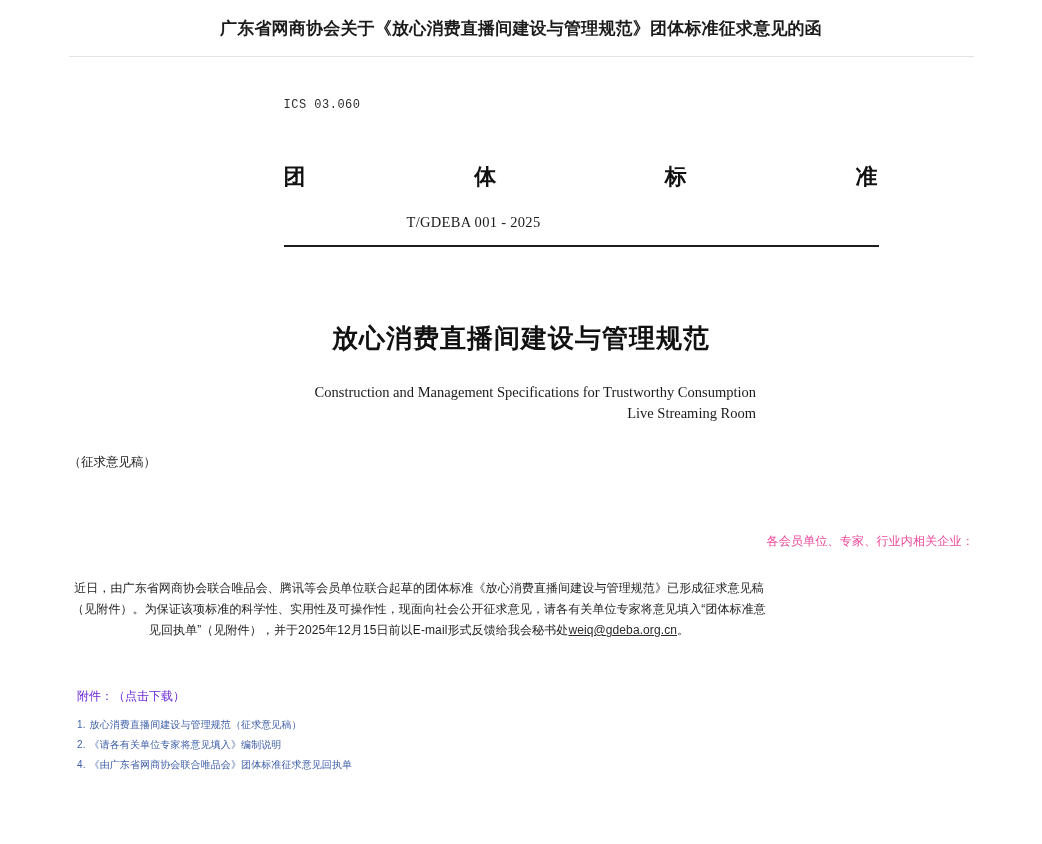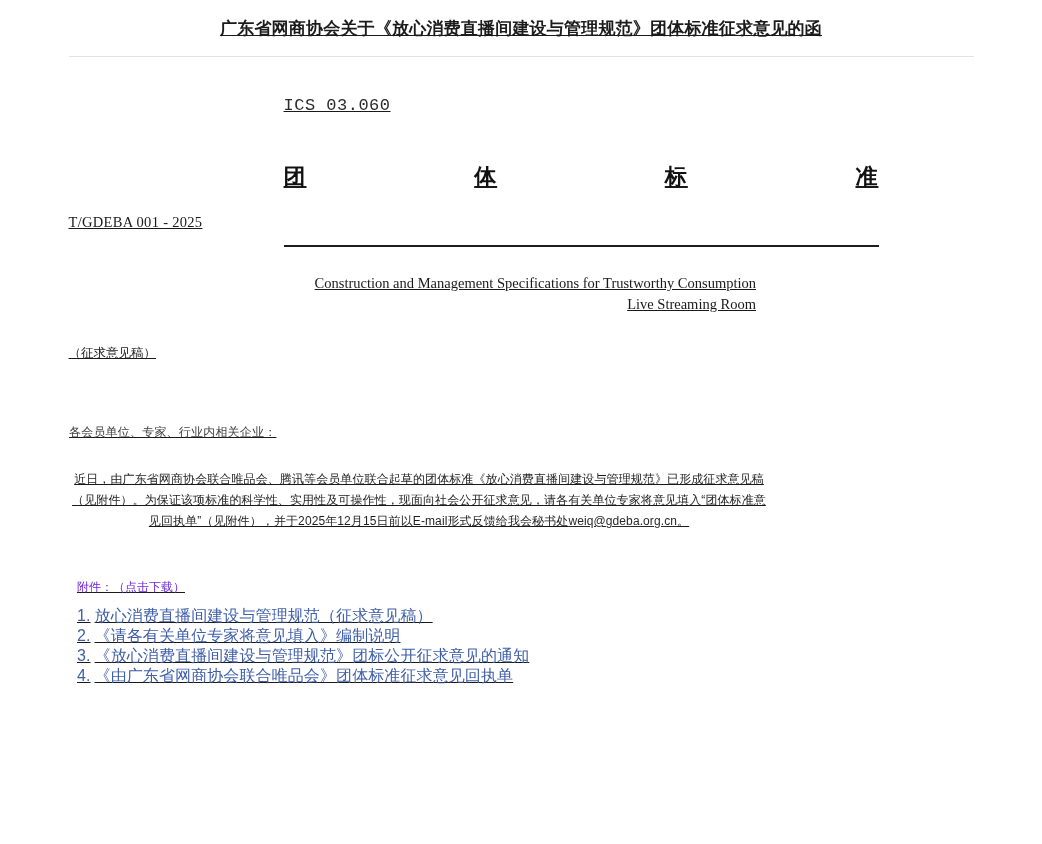--- a/index.html
+++ b/index.html
@@ -12,21 +12,20 @@
     height: 844px;
     font-family: "Liberation Sans", sans-serif;
     color: #1a1a1a;
     overflow: hidden;
   }
   .page {
     position: relative;
     width: 1042px;
     height: 844px;
     background: #ffffff;
-    text-decoration: underline;
   }
 
   
   .doc-header {
     padding: 16px 0 0 0;
   }
   .doc-header-title {
     font-size: 17px;
     font-weight: bold;
     color: #1b1b1b;
@@ -45,42 +44,42 @@
   
   .cover {
     position: relative;
     width: 905px;
     margin: 0 auto;
   }
   .ics-block {
     margin-top: 40px;
     padding-left: 215px;
     font-family: "Liberation Mono", monospace;
-    font-size: 17px;
+    font-size: 12px;
     line-height: 17px;
     color: #2b2b2b;
     letter-spacing: 0.5px;
   }
   .tuanti-row {
     margin-top: 48px;
     padding-left: 215px;
     padding-right: 95px;
     display: flex;
     justify-content: space-between;
     font-size: 22px;
     font-weight: bold;
     color: #111;
   }
   .tuanti-row span {
     letter-spacing: 1px;
   }
   .std-no {
     margin-top: 22px;
     padding-right: 95px;
-    text-align: left;
+    text-align: center;
     font-family: "Liberation Serif", serif;
     font-size: 14.5px;
     color: #1a1a1a;
     letter-spacing: 0.3px;
   }
   .cover-rule {
     margin: 14px 0 0 215px;
     width: 595px;
     height: 2px;
     background: #1d1d1d;
@@ -113,22 +112,23 @@
 
   
   .letter {
     width: 905px;
     margin: 0 auto;
     padding-left: 1px;
   }
   .salutation {
     margin-top: 62px;
     font-size: 12px;
-    color: #404040;
+    color: #ec4899;
     letter-spacing: 0.2px;
+    text-align: right;
   }
   .para {
     margin-top: 28px;
     font-size: 12px;
     line-height: 21px;
     color: #1f1f1f;
     letter-spacing: 0.1px;
     max-width: 700px;
     text-align: center;
   }
@@ -143,21 +143,21 @@
     padding-left: 8px;
     font-size: 12px;
     color: #6d28d9;
   }
   .attach-list {
     margin: 10px 0 0 0;
     padding-left: 8px;
     list-style: none;
   }
   .attach-list li {
-    font-size: 16px;
+    font-size: 10px;
     line-height: 20px;
     color: #3f5fa8;
     letter-spacing: 0.1px;
   }
   .attach-list li .idx {
     color: #3f5fa8;
     margin-right: 4px;
   }
   .attach-link {
     color: #3f5fa8;
@@ -185,40 +185,38 @@
       <span>团</span>
       <span>体</span>
       <span>标</span>
       <span>准</span>
     </div>
 
     <div class="std-no">T/GDEBA 001 - 2025</div>
 
     <div class="cover-rule"></div>
 
+    <div class="title-cn">放心消费直播间建设与管理规范</div>
     <div class="title-en">Construction and Management Specifications for Trustworthy Consumption Live Streaming Room</div>
     <div class="draft-note">（征求意见稿）</div>
   </div>
 
   <div class="letter">
     <div class="salutation">各会员单位、专家、行业内相关企业：</div>
     <div class="para">
       <span>近日，由广东省网商协会联合唯品会、腾讯等会员单位联合起草的团体标准《放心消费直播间建设与管理规范》已形成征求意见稿（见附件）。为保证该项标准的科学性、实用性及可操作性，现面向社会公开征求意见，请各有关单位专家将意见填入“团体标准意见回执单”（见附件），并于2025年12月15日前以E-mail形式反馈给我会秘书处</span><a class="mailto">weiq@gdeba.org.cn</a><span>。</span>
     </div>
 
     <div class="attach-head">附件：（点击下载）</div>
     <ul class="attach-list">
       <li>
         <span class="idx">1.</span><a class="attach-link">放心消费直播间建设与管理规范（征求意见稿）</a>
       </li>
       <li>
         <span class="idx">2.</span><a class="attach-link">《请各有关单位专家将意见填入》编制说明</a>
       </li>
       <li>
-        <span class="idx">3.</span><a class="attach-link">《放心消费直播间建设与管理规范》团标公开征求意见的通知</a>
-      </li>
-      <li>
         <span class="idx">4.</span><a class="attach-link">《由广东省网商协会联合唯品会》团体标准征求意见回执单</a>
       </li>
     </ul>
   </div>
 
 </div>
 
 </body></html>

